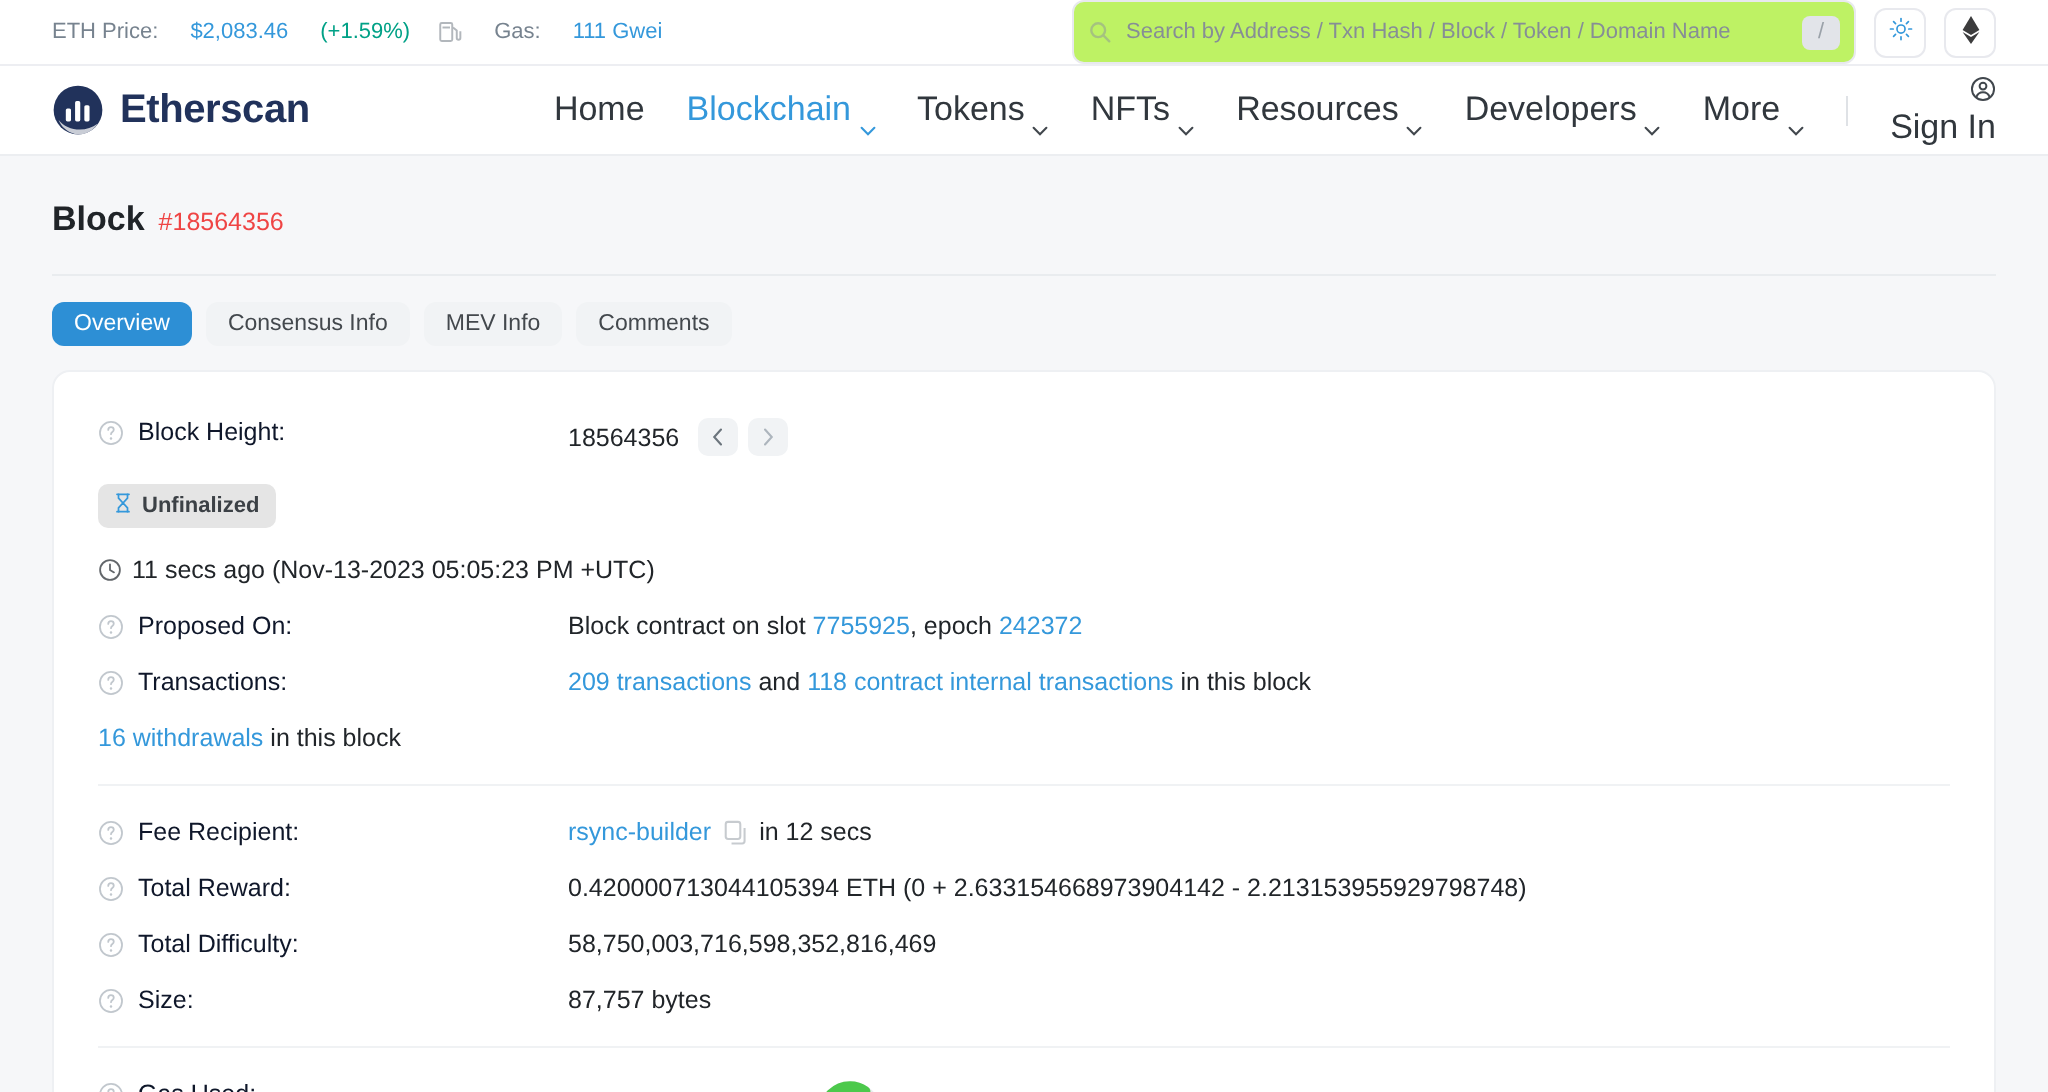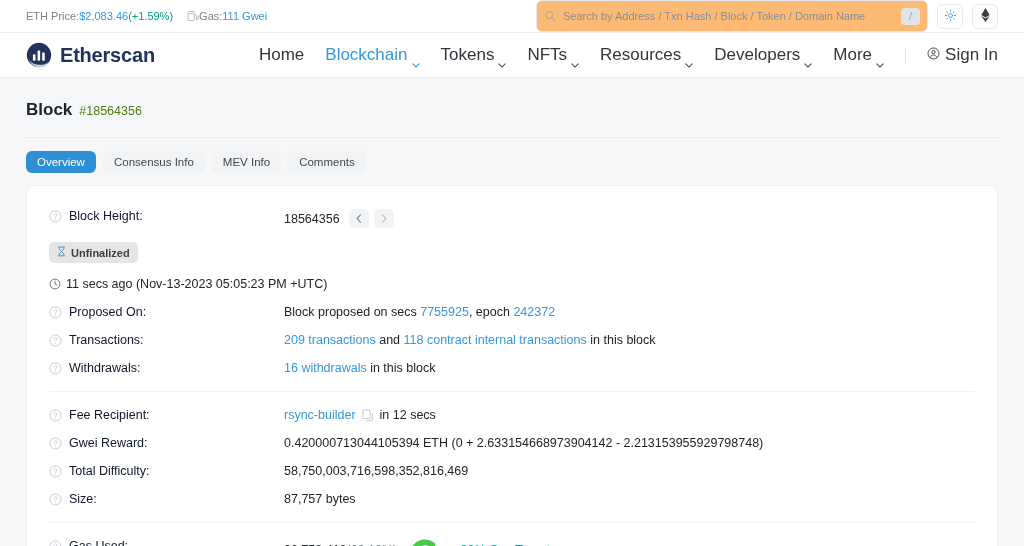--- a/index.html
+++ b/index.html
@@ -15,38 +15,38 @@
   .topbar {
     height: 33px;
     background: #ffffff;
     border-bottom: 1px solid #edeef2;
     display: flex;
     align-items: center;
     padding: 0 26px;
     font-size: 11px;
   }
   .topbar-left { display: flex; align-items: center; gap: 14px; }
-  .tb-group { display: flex; align-items: center; gap: 0; white-space: nowrap; }
+  .tb-group { display: flex; align-items: center; gap: 16px; white-space: nowrap; }
   .tb-muted { color: #77838f; }
   .tb-blue  { color: #3498db; }
   .tb-green { color: #00a186; }
 
   .gas-icon { display: inline-block; width: 12px; height: 12px; opacity: .65; }
 
   .topbar-right {
     margin-left: auto;
     display: flex;
     align-items: center;
     gap: 9px;
   }
   .search-wrap {
     position: relative;
     width: 392px;
     height: 25px;
-    background: #fdba74;
+    background: #bef264;
     border: 1px solid #e8e9ee;
     border-radius: 6px;
     display: flex;
     align-items: center;
     padding: 15px 7px;
   }
   .search-wrap .mag { width: 12px; height: 12px; flex: none; opacity: .5; }
   .search-input {
     border: none; outline: none; background: transparent;
     font-family: inherit; font-size: 11px; color: #4a4f55;
@@ -87,30 +87,30 @@
   }
   .nav-links {
     margin-left: auto;
     display: flex; align-items: center; gap: 21px;
     font-size: 17px; color: #31373d;
   }
   .nav-item { display: flex; align-items: center; gap: 4px; cursor: pointer; white-space: nowrap; }
   .nav-item.active { color: #3498db; }
   .chev { width: 8px; height: 5px; flex: none; }
   .nav-div { width: 1px; height: 15px; background: #dfe2e6; }
-  .signin { display: flex; align-items: flex-start; gap: 5px; cursor: pointer; }
+  .signin { display: flex; align-items: flex-end; gap: 5px; cursor: pointer; flex-direction: column; }
   .user-ic { width: 13px; height: 13px; flex: none; }
 
   
   .page-head {
     padding: 22px 26px 0 26px;
     display: flex; align-items: baseline; gap: 7px;
   }
   .page-head h1 { font-size: 17px; font-weight: 700; color: #202428; }
-  .page-head .sub { font-size: 12.5px; color: #4d7c0f; }
+  .page-head .sub { font-size: 12.5px; color: #ef4444; }
 
   .head-rule {
     margin: 17px 26px 0 26px;
     border-bottom: 1px solid #e9ecef;
   }
 
   
   .tabs {
     padding: 13px 26px 0 26px;
     display: flex; gap: 7px;
@@ -407,51 +407,41 @@
       <span class="q-ic">
         <svg viewBox="0 0 16 16" width="13" height="13" fill="none" stroke="#adb5bd" stroke-width="1.1">
           <circle cx="8" cy="8" r="6.8"></circle>
           <path d="M6.3 6.1c0-1 .8-1.7 1.7-1.7s1.7.7 1.7 1.6c0 1.4-1.7 1.4-1.7 2.7" stroke-linecap="round"></path>
           <circle cx="8" cy="11.4" r=".75" fill="#adb5bd" stroke="none"></circle>
         </svg>
       </span>
       <span>Proposed On:</span>
     </div>
     <div class="value nowrap">
-      <span>Block proposed on secs</span>&nbsp;<span class="lnk">7755925</span><span>, epoch</span>&nbsp;<span class="lnk">242372</span>
+      <span>Block contract on slot</span>&nbsp;<span class="lnk">7755925</span><span>, epoch</span>&nbsp;<span class="lnk">242372</span>
     </div>
   </div>
 
   <div class="row">
     <div class="label">
       <span class="q-ic">
         <svg viewBox="0 0 16 16" width="13" height="13" fill="none" stroke="#adb5bd" stroke-width="1.1">
           <circle cx="8" cy="8" r="6.8"></circle>
           <path d="M6.3 6.1c0-1 .8-1.7 1.7-1.7s1.7.7 1.7 1.6c0 1.4-1.7 1.4-1.7 2.7" stroke-linecap="round"></path>
           <circle cx="8" cy="11.4" r=".75" fill="#adb5bd" stroke="none"></circle>
         </svg>
       </span>
       <span>Transactions:</span>
     </div>
     <div class="value nowrap">
       <span class="lnk">209 transactions</span>&nbsp;<span>and</span>&nbsp;<span class="lnk">118 contract internal transactions</span>&nbsp;<span>in this block</span>
     </div>
   </div>
 
   <div class="row">
-    <div class="label">
-      <span class="q-ic">
-        <svg viewBox="0 0 16 16" width="13" height="13" fill="none" stroke="#adb5bd" stroke-width="1.1">
-          <circle cx="8" cy="8" r="6.8"></circle>
-          <path d="M6.3 6.1c0-1 .8-1.7 1.7-1.7s1.7.7 1.7 1.6c0 1.4-1.7 1.4-1.7 2.7" stroke-linecap="round"></path>
-          <circle cx="8" cy="11.4" r=".75" fill="#adb5bd" stroke="none"></circle>
-        </svg>
-      </span>
-      <span>Withdrawals:</span>
-    </div>
     <div class="value nowrap">
       <span class="lnk">16 withdrawals</span>&nbsp;<span>in this block</span>
     </div>
   </div>
 
   <div class="divider"></div>
 
   <div class="row">
     <div class="label">
       <span class="q-ic">
@@ -477,21 +467,21 @@
 
   <div class="row">
     <div class="label">
       <span class="q-ic">
         <svg viewBox="0 0 16 16" width="13" height="13" fill="none" stroke="#adb5bd" stroke-width="1.1">
           <circle cx="8" cy="8" r="6.8"></circle>
           <path d="M6.3 6.1c0-1 .8-1.7 1.7-1.7s1.7.7 1.7 1.6c0 1.4-1.7 1.4-1.7 2.7" stroke-linecap="round"></path>
           <circle cx="8" cy="11.4" r=".75" fill="#adb5bd" stroke="none"></circle>
         </svg>
       </span>
-      <span>Gwei Reward:</span>
+      <span>Total Reward:</span>
     </div>
     <div class="value nowrap">0.420000713044105394 ETH (0 + 2.633154668973904142 - 2.213153955929798748)</div>
   </div>
 
   <div class="row">
     <div class="label">
       <span class="q-ic">
         <svg viewBox="0 0 16 16" width="13" height="13" fill="none" stroke="#adb5bd" stroke-width="1.1">
           <circle cx="8" cy="8" r="6.8"></circle>
           <path d="M6.3 6.1c0-1 .8-1.7 1.7-1.7s1.7.7 1.7 1.6c0 1.4-1.7 1.4-1.7 2.7" stroke-linecap="round"></path>

